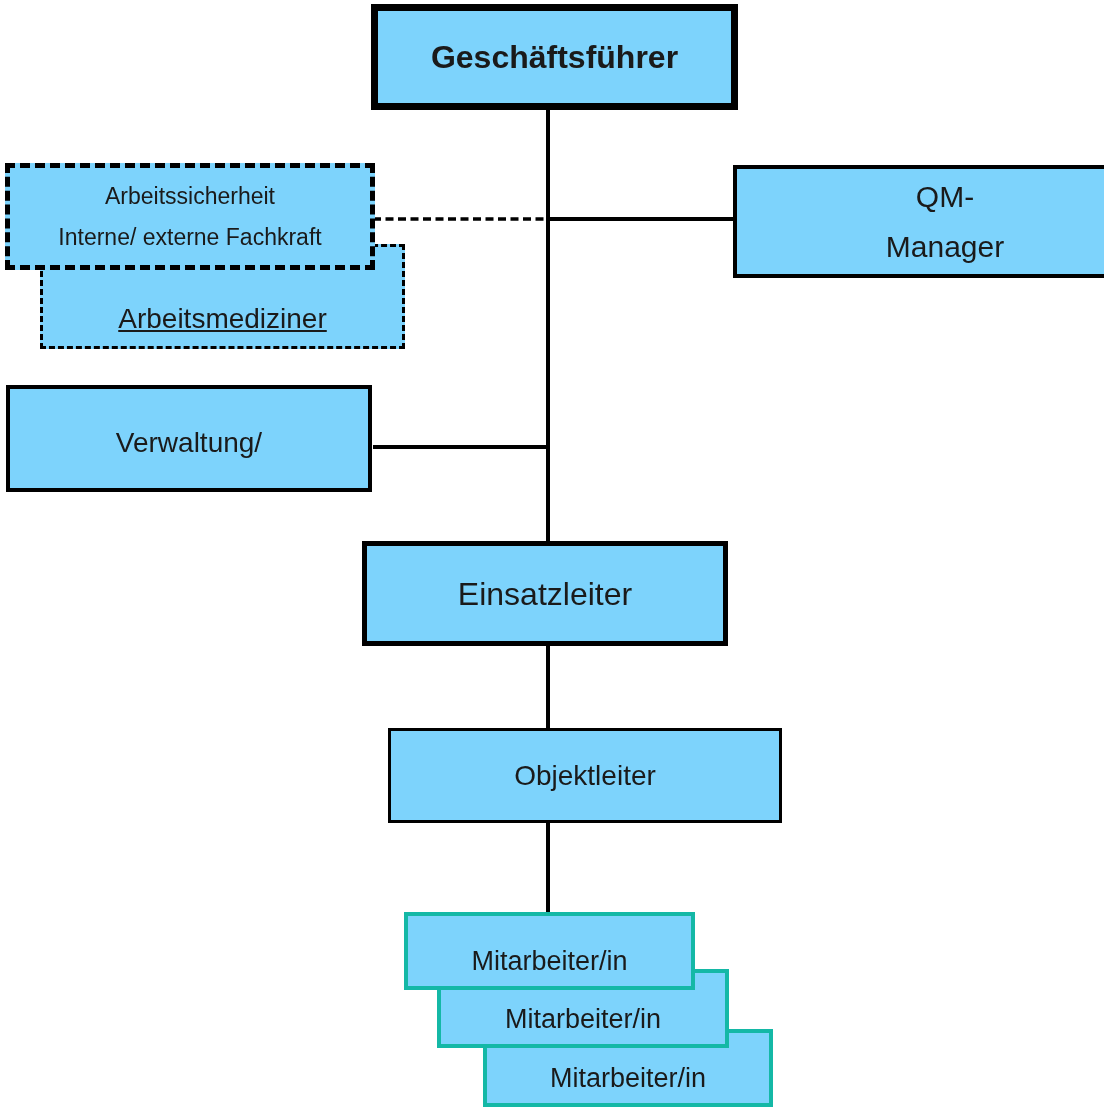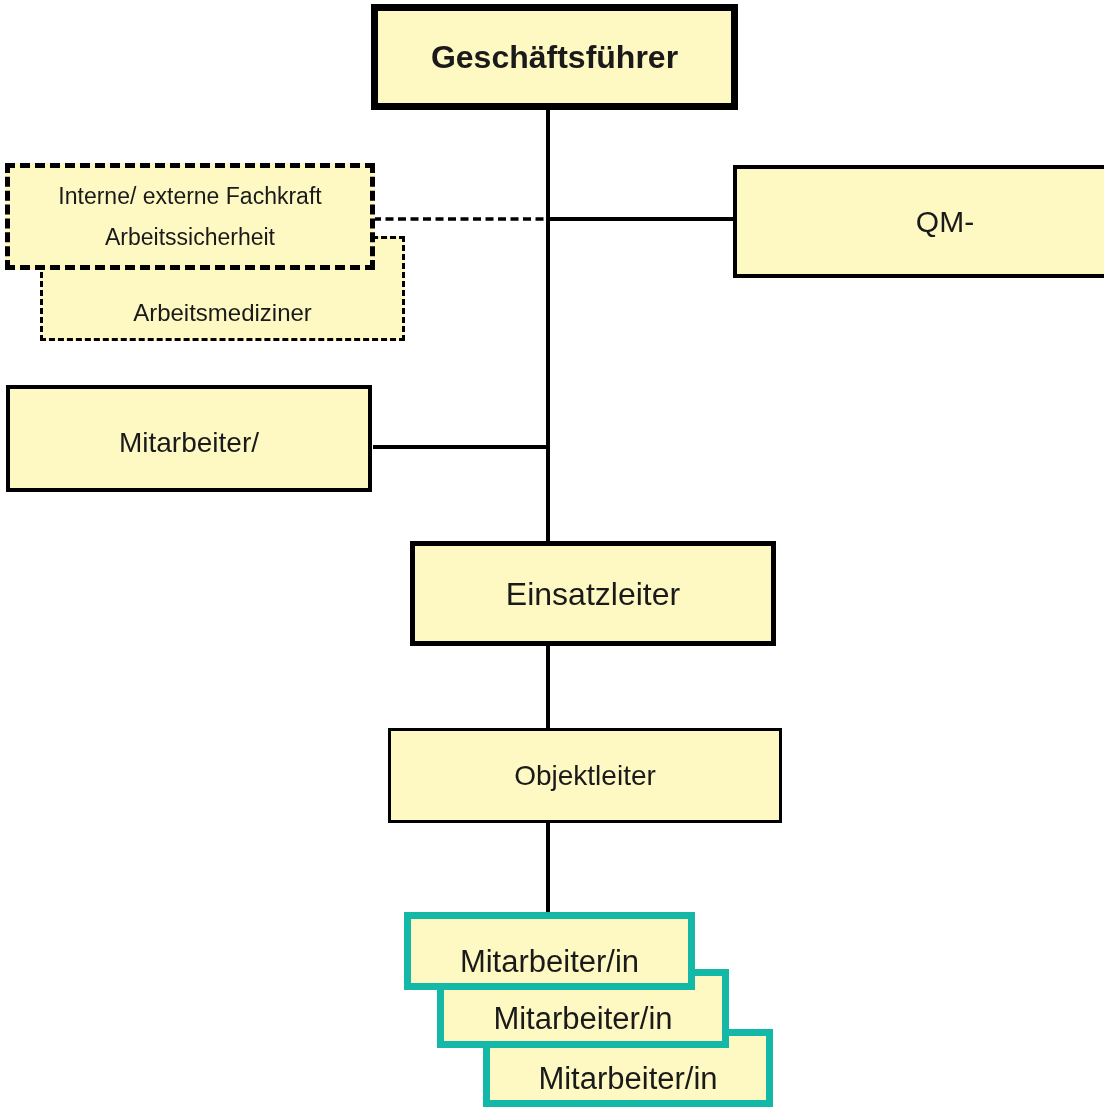--- a/index.html
+++ b/index.html
@@ -13,21 +13,21 @@
     overflow: hidden;
   }
   #connectors {
     position: absolute;
     left: 0; top: 0;
     z-index: 0;
   }
   .box {
     position: absolute;
     box-sizing: border-box;
-    background: #fef9c3;
+    background: #7dd3fc;
     display: flex;
     flex-direction: column;
     align-items: center;
     justify-content: center;
     text-align: left;
     line-height: 1.25;
   }
   .box span { display: block; white-space: nowrap; }
 
   .gf {
@@ -36,54 +36,54 @@
     font-weight: bold; font-size: 32px;
     z-index: 3;
   }
   .dash-main {
     left: 5px; top: 163px; width: 370px; height: 107px;
     border: 5px dashed #000;
     font-size: 23px; line-height: 41px;
     z-index: 2;
   }
   .dash-sub {
-    left: 40px; top: 236px; width: 365px; height: 105px;
+    left: 40px; top: 244px; width: 365px; height: 105px;
     border: 3px dashed #000;
-    font-size: 24px;
+    font-size: 28px;
     justify-content: flex-end;
     padding-bottom: 10px;
     z-index: 1;
+    text-decoration: underline;
   }
   .qm {
     left: 733px; top: 165px; width: 424px; height: 113px;
     border: 4px solid #000;
     font-size: 30px; line-height: 50px;
     z-index: 2;
   }
   .sek {
     left: 6px; top: 385px; width: 366px; height: 107px;
     border: 4px solid #000;
     font-size: 28px; line-height: 38px;
     padding-top: 8px;
     z-index: 2;
   }
   .einsatz {
     left: 362px; top: 541px; width: 366px; height: 105px;
     border: 5px solid #000;
     font-size: 32px;
     z-index: 2;
-    margin-left: 48px;
   }
   .objekt {
     left: 388px; top: 728px; width: 394px; height: 95px;
     border: 3px solid #000;
     font-size: 28px;
     z-index: 2;
   }
-  .mit { border: 7px solid #14b8a6; font-size: 31px; padding-top: 22px; }
+  .mit { border: 4px solid #14b8a6; font-size: 27px; padding-top: 22px; }
   .mit1 { left: 404px; top: 912px; width: 291px; height: 78px; z-index: 6; }
   .mit2 { left: 437px; top: 969px; width: 292px; height: 79px; z-index: 5; }
   .mit3 { left: 483px; top: 1029px; width: 290px; height: 78px; z-index: 4; }
 </style>
 </head>
 <body>
 
 <div id="canvas">
 
   <svg id="connectors" width="1104" height="1112" viewBox="0 0 1104 1112">
@@ -95,30 +95,31 @@
 
   <div class="box gf">
     <span>Geschäftsführer</span>
   </div>
 
   <div class="box dash-sub">
     <span>Arbeitsmediziner</span>
   </div>
 
   <div class="box dash-main">
+    <span>Arbeitssicherheit</span>
     <span>Interne/ externe Fachkraft</span>
-    <span>Arbeitssicherheit</span>
   </div>
 
   <div class="box qm">
     <span>QM-</span>
+    <span>Manager</span>
   </div>
 
   <div class="box sek">
-    <span>Mitarbeiter/</span>
+    <span>Verwaltung/</span>
   </div>
 
   <div class="box einsatz">
     <span>Einsatzleiter</span>
   </div>
 
   <div class="box objekt">
     <span>Objektleiter</span>
   </div>
 

